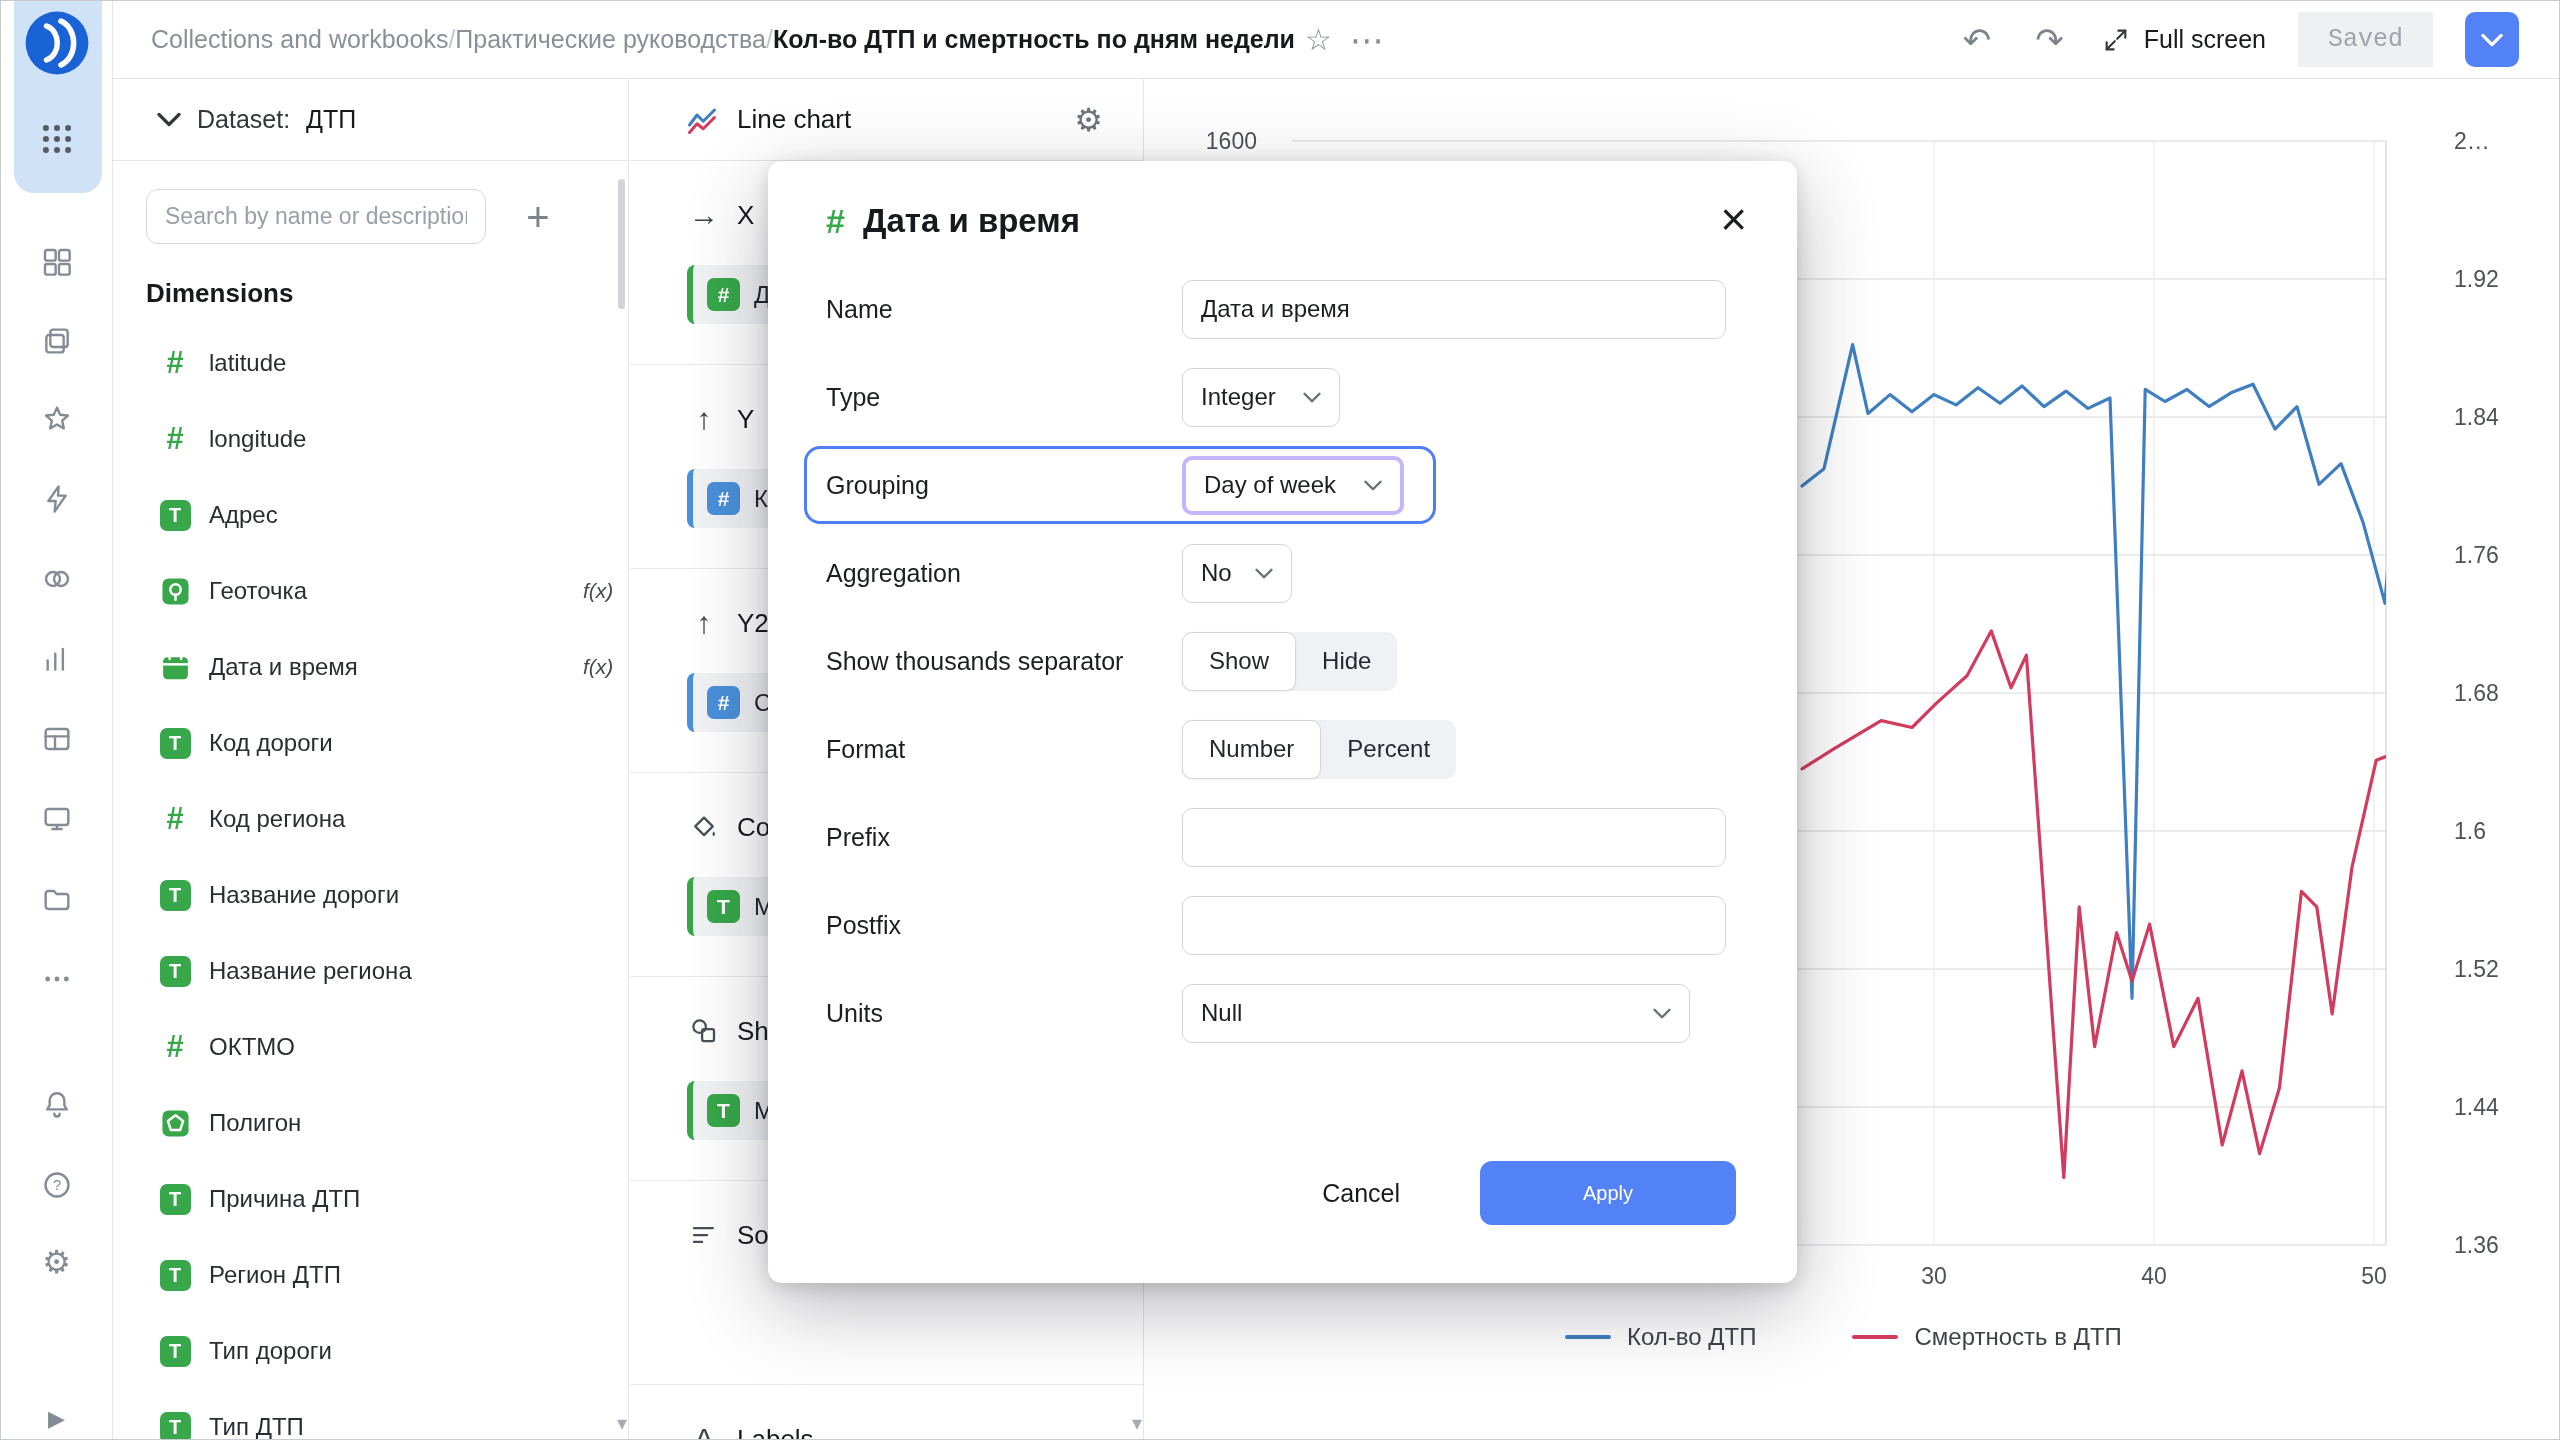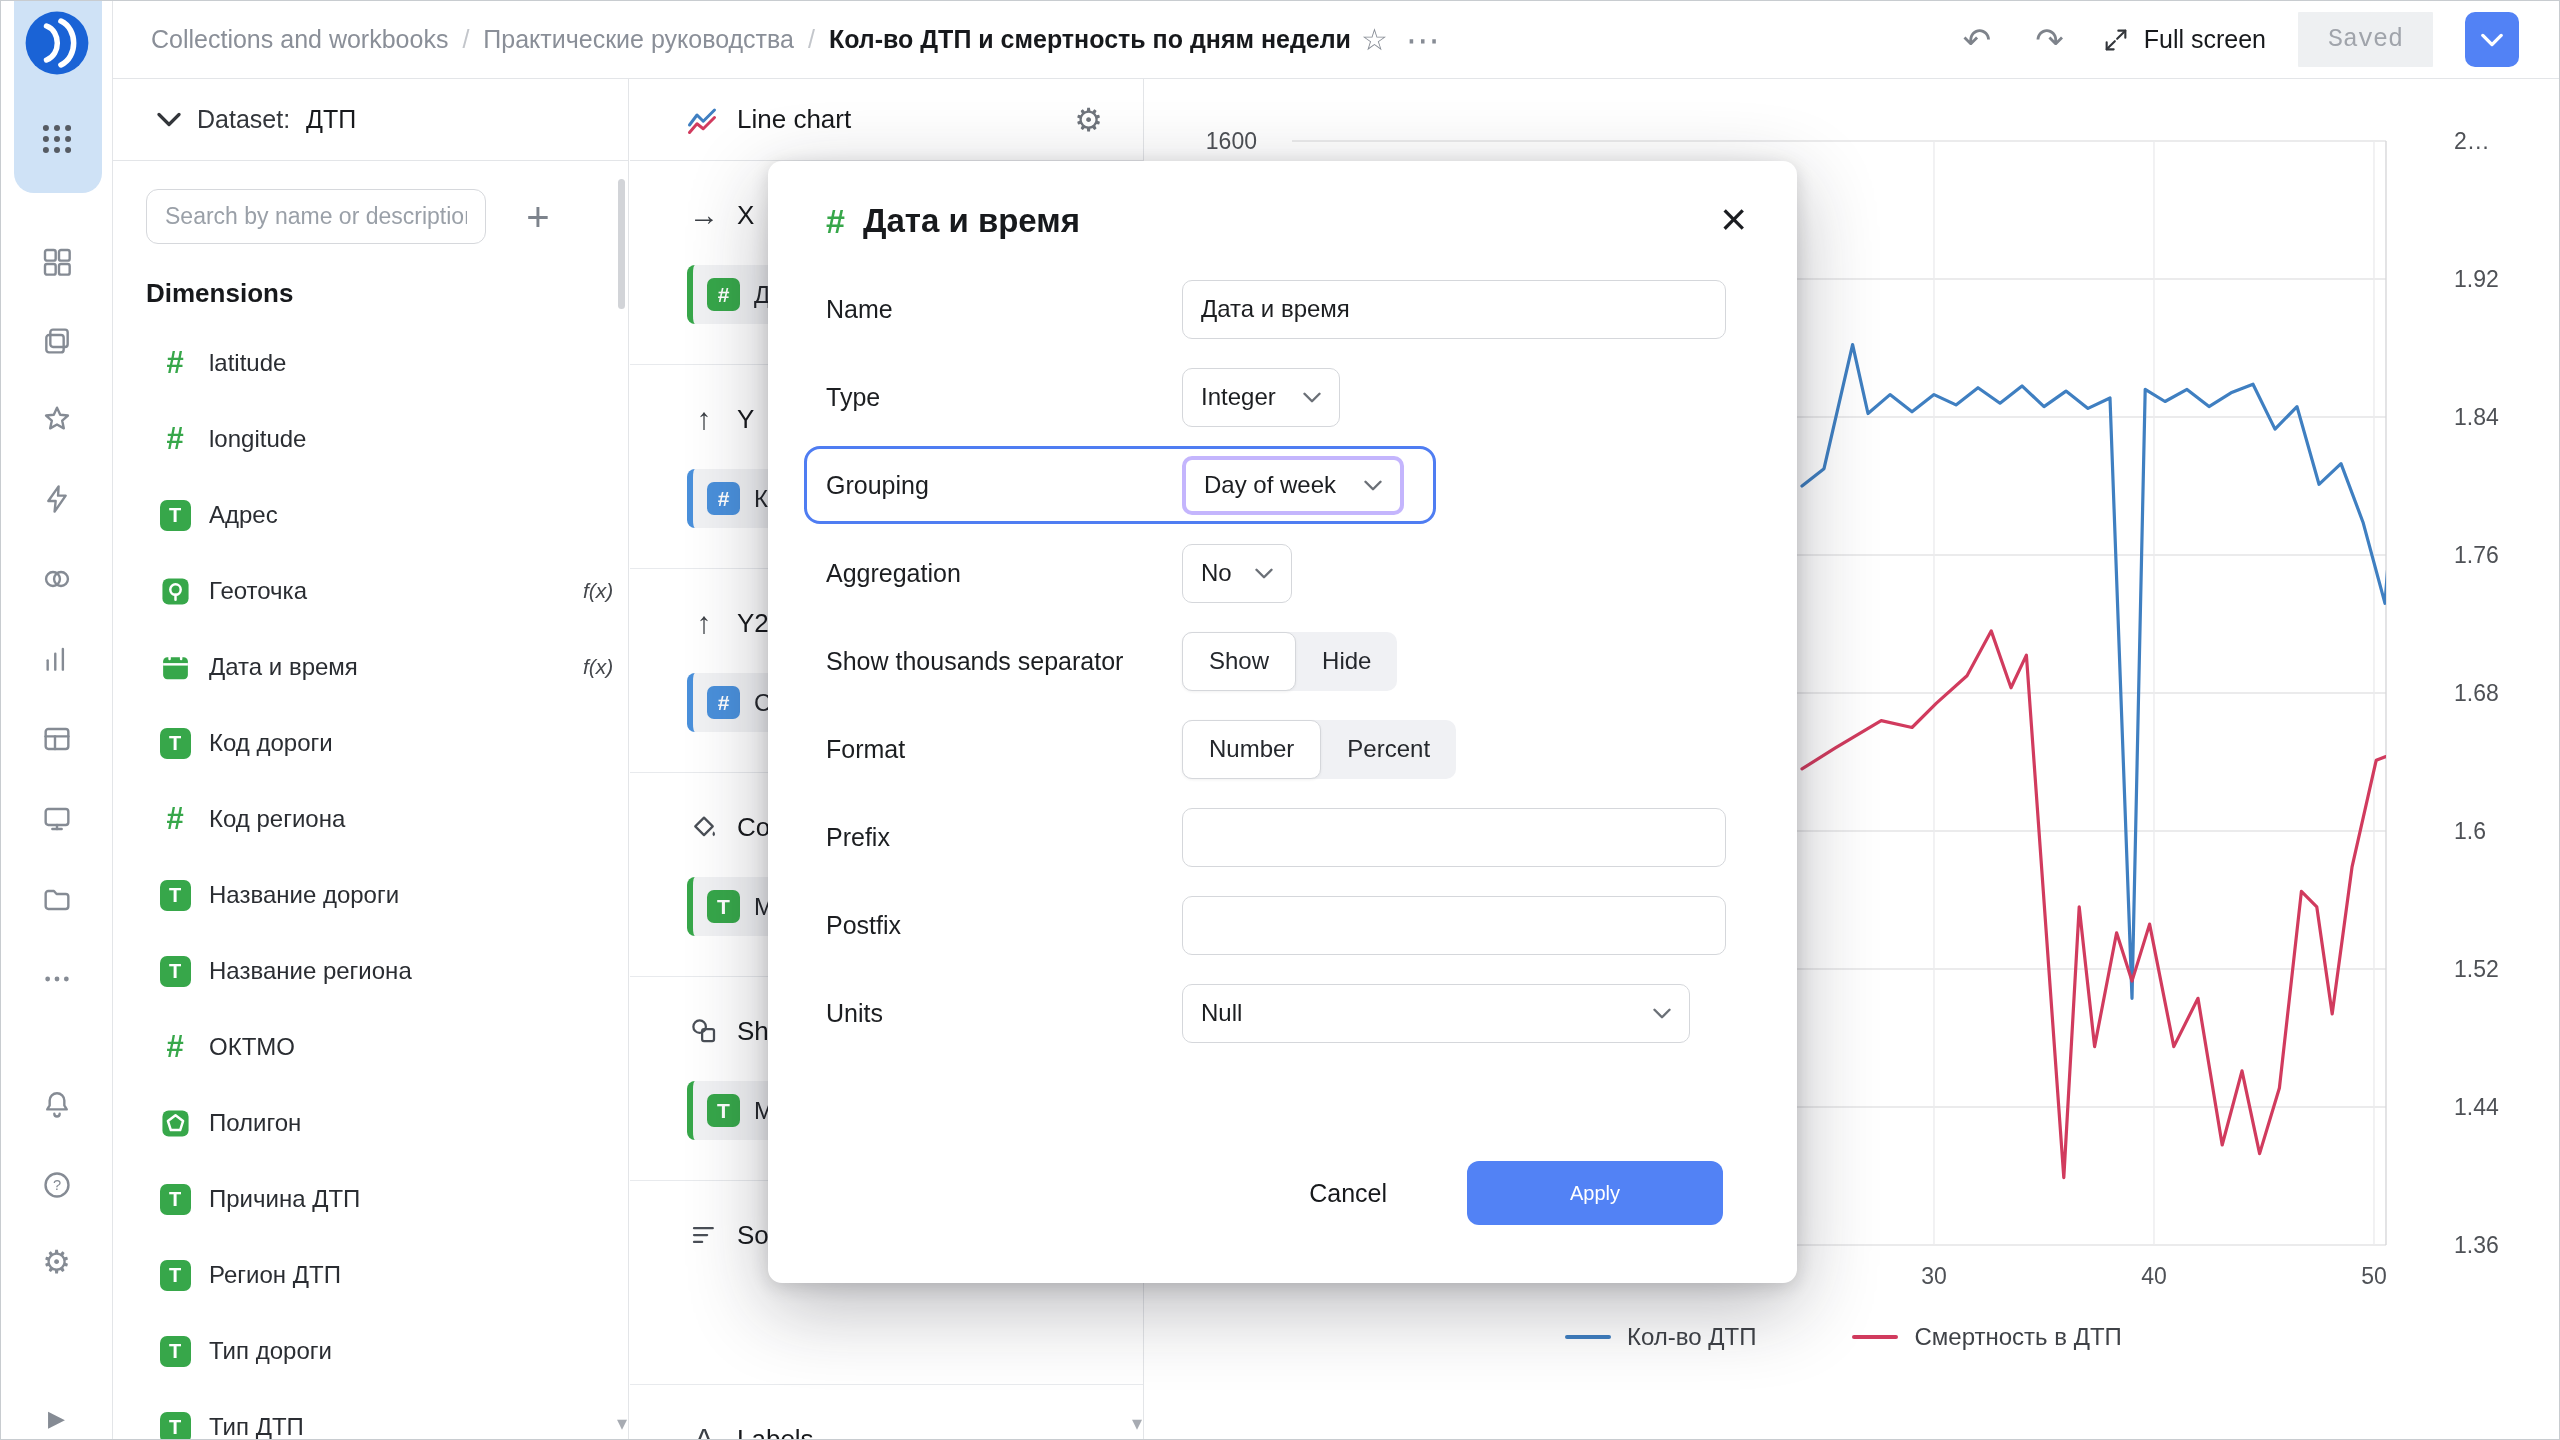--- a/index.html
+++ b/index.html
@@ -3,21 +3,21 @@
 <meta charset="utf-8">
 <style>
   html,body{margin:0;padding:0;background:#fff}
   *{box-sizing:border-box}
   #app{position:relative;width:2560px;height:1440px;background:#fff;overflow:hidden;
        font-family:"Liberation Sans",sans-serif;color:#1c1e21;border:1px solid #c8ccd0}
 
   
   .header{position:absolute;left:112px;top:0;right:0;height:78px;display:flex;align-items:center;
           padding:0 40px 0 38px;border-bottom:1px solid #e3e5e8;background:#fff;z-index:5}
-  .crumbs{display:flex;align-items:center;gap:14px;font-size:25px;white-space:nowrap}
+  .crumbs{display:flex;align-items:center;font-size:25px;white-space:nowrap}
   .crumb{color:#8a8f98;cursor:pointer}
   .crumb-sep{color:#c3c6cb}
   .crumb-cur{color:#17191c;font-weight:600}
   .hstar{font-size:30px;color:#878c95;margin-left:10px}
   .hdots{font-size:34px;color:#878c95;margin-left:18px;line-height:0}
   .hright{margin-left:auto;display:flex;align-items:center;gap:32px}
   .undo,.redo{font-size:34px;color:#7e838b;background:none;border:none;line-height:1;cursor:pointer}
   .fsgroup{display:flex;align-items:center;gap:14px;cursor:pointer}
   .fslabel{font-size:25px;color:#17191c}
   .saved-btn{height:55px;padding:0 30px;border:none;border-radius:1px;background:#eef0f2;color:#a0a4ab;
@@ -100,21 +100,21 @@
       gap:16px;font-size:24px;color:#1c1e21;cursor:pointer;background:#fff}
   .dd-type{width:158px;justify-content:space-between}
   .dd-agg{width:110px;justify-content:space-between}
   .dd-group{width:222px;justify-content:space-between;border:4px solid #c4b5fd}
   .dd-units{width:508px;justify-content:space-between}
   .mrow-hl::before{content:"";position:absolute;left:-22px;top:5px;width:626px;bottom:5px;
                    border:3px solid #4f7df2;border-radius:16px;pointer-events:none}
   .seg{display:inline-flex;background:#f0f1f4;border-radius:10px;height:59px;align-items:stretch}
   .seg-opt{display:flex;align-items:center;padding:0 26px;font-size:24px;color:#25282d;cursor:pointer;border-radius:10px}
   .seg-sel{background:#fff;border:1px solid #d5d7db;box-shadow:0 1px 3px rgba(0,0,0,.06)}
-  .mfoot{position:absolute;right:74px;bottom:58px;display:flex;align-items:center;gap:74px}
+  .mfoot{position:absolute;right:61px;bottom:58px;display:flex;align-items:center;gap:74px}
   .cancel-btn{background:none;border:none;font-size:25px;color:#17191c;font-family:inherit;cursor:pointer}
   .apply-btn{width:256px;height:64px;border:none;border-radius:12px;background:#5282f5;color:#fff;
              font-size:20px;font-family:inherit;cursor:pointer}
 </style>
 </head>
 <body>
 
 <div id="app">
 
   <div class="header">

